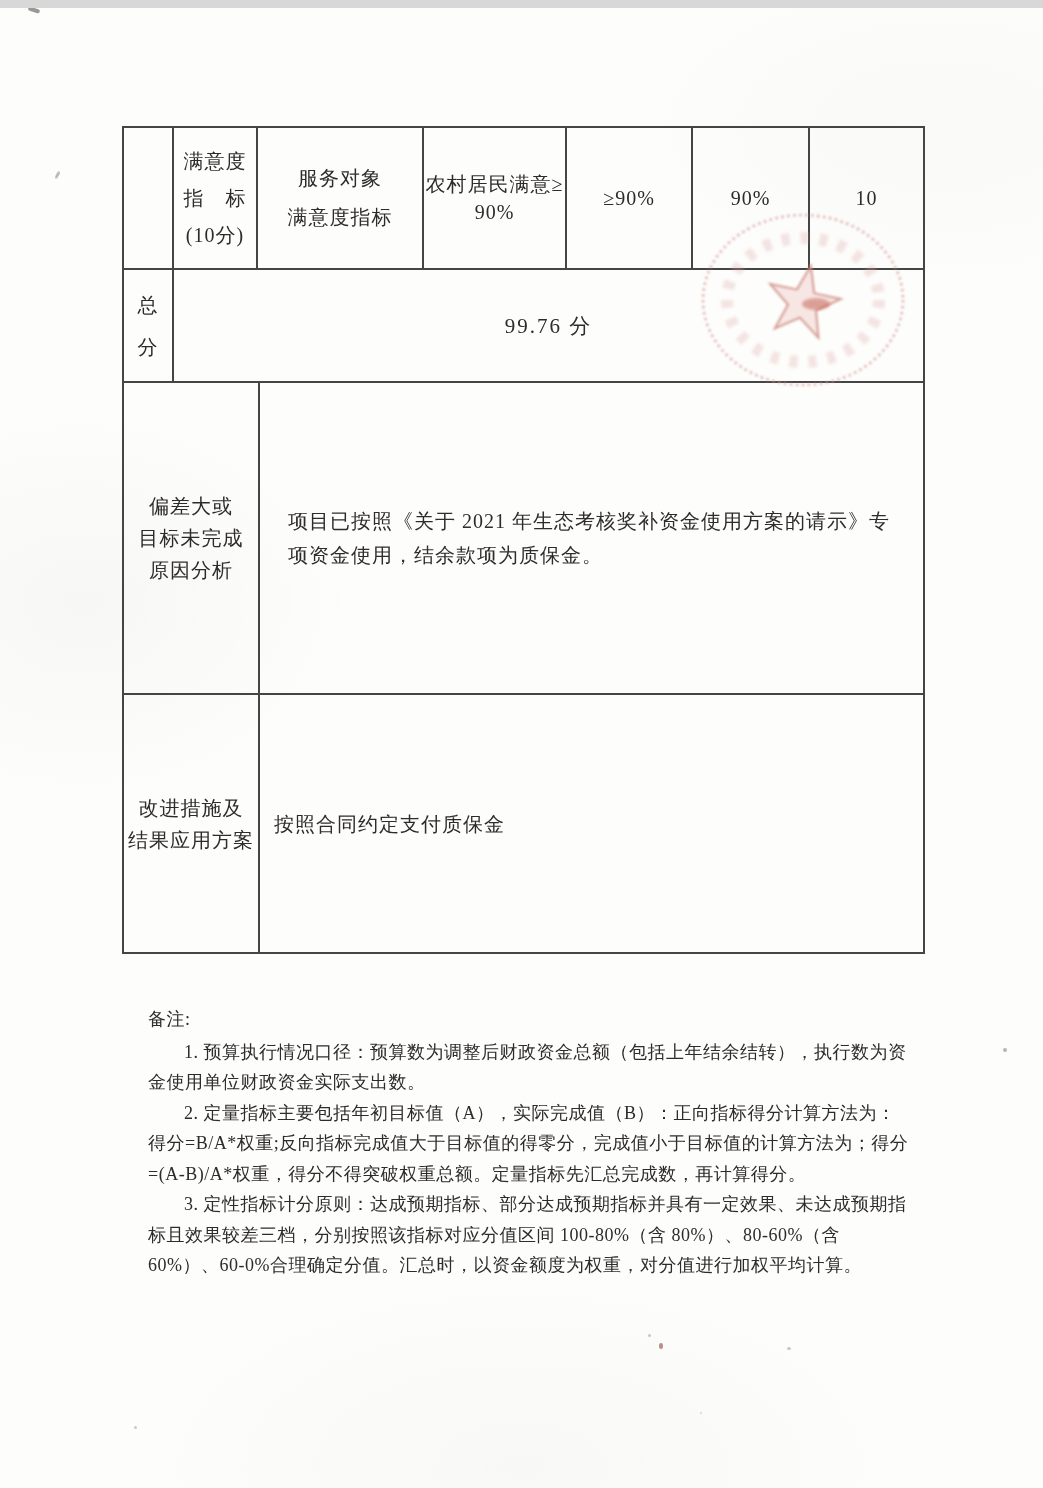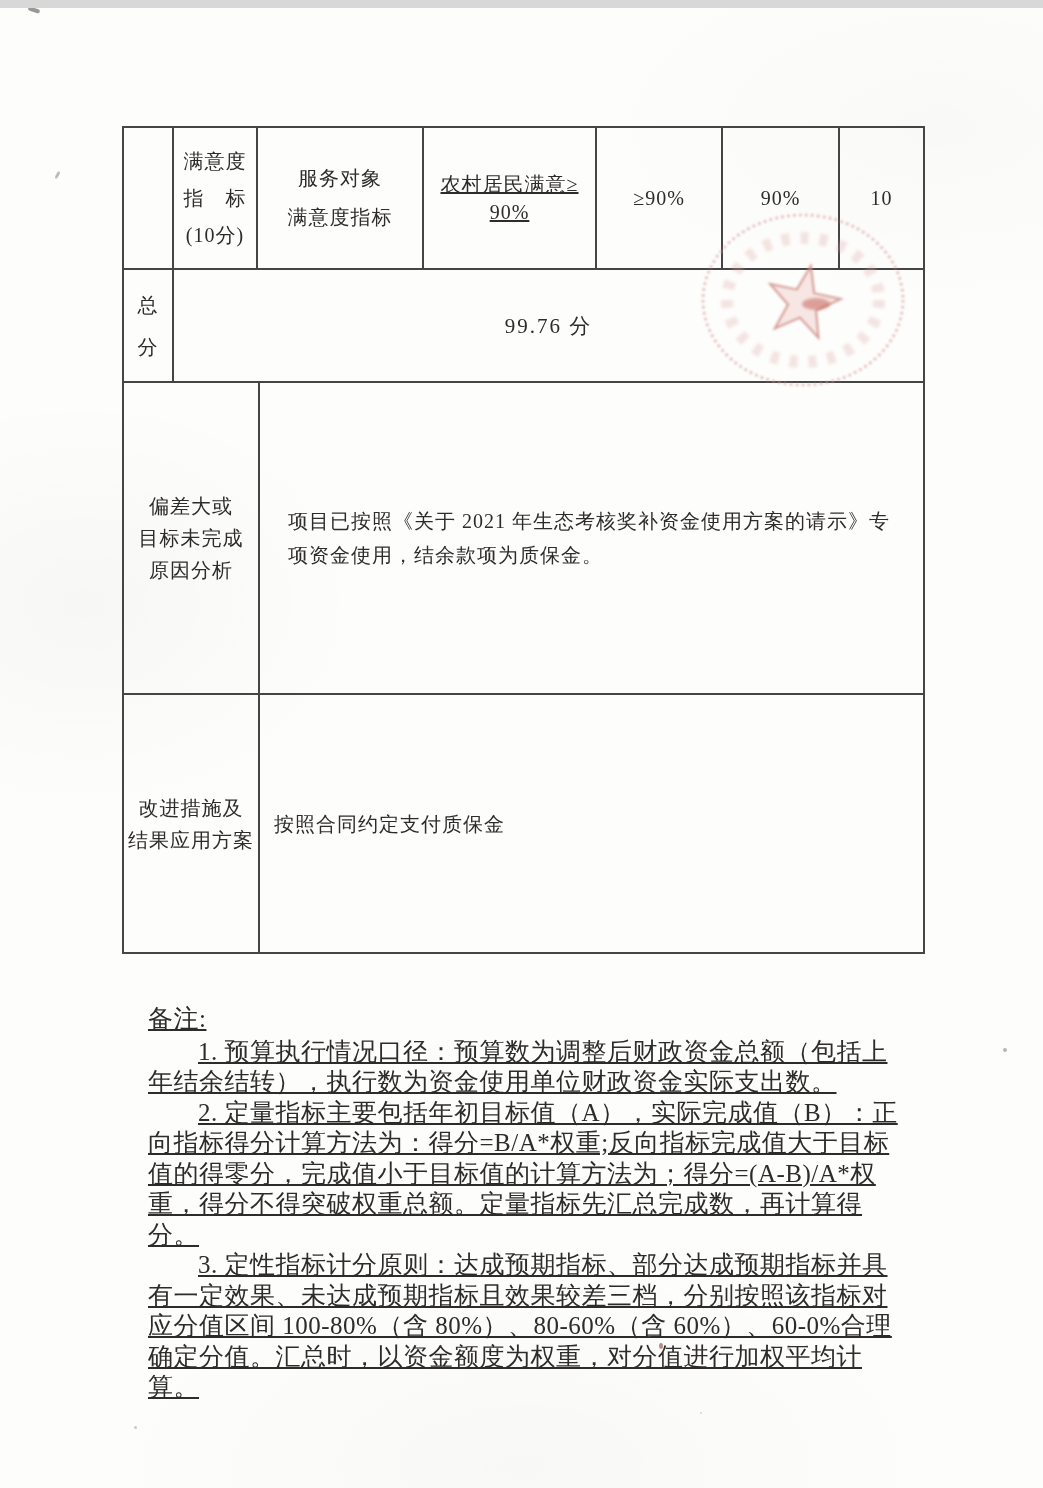--- a/index.html
+++ b/index.html
@@ -30,34 +30,34 @@
     text-align:center;font-size:20px;letter-spacing:1px;
   }
   .td:last-child{border-right:none;}
   .r1{height:142px;}
   .r2{height:113px;}
   .r3{height:312px;}
   .r4{height:257px;}
   .r1 .c0{width:50px;}
   .r1 .c1{width:84px;line-height:37px;}
   .r1 .c2{width:166px;line-height:39px;}
-  .r1 .c3{width:173px;line-height:28px;text-decoration:underline;}
+  .r1 .c3{width:143px;line-height:28px;}
   .r1 .c4{width:126px;}
   .r1 .c5{width:117px;}
   .r1 .c6{flex:1;}
   .r2 .c0{width:50px;line-height:42px;}
   .r2 .c1{flex:1;font-size:21px;letter-spacing:2px;}
   .r3 .c0,.r4 .c0{width:136px;line-height:32px;}
   .r3 .c1,.r4 .c1{
     flex:1;align-items:flex-start;text-align:left;
     padding:0 26px 0 14px;line-height:34px;justify-content:center;
   }
   .r3 .c1{padding-top:0;padding-left:28px;}
   
-  .notes{position:absolute;left:148px;top:996px;width:764px;font-size:25px;line-height:30.5px;letter-spacing:0.5px;text-decoration:underline;}
+  .notes{position:absolute;left:148px;top:996px;width:764px;font-size:18px;line-height:30.5px;letter-spacing:0.5px;}
   .notes .heading{margin:0 0 2px 0;}
   .notes p{margin:0;text-indent:2em;}
   
   .seal{position:absolute;left:698px;top:203px;width:212px;height:180px;pointer-events:none;}
   
   .speck{position:absolute;border-radius:50%;}
   .s1{left:28px;top:0px;width:12px;height:4px;background:rgba(70,70,70,.55);transform:rotate(18deg);border-radius:2px;}
   .s2{left:56px;top:163px;width:3px;height:8px;background:rgba(90,90,90,.4);transform:rotate(28deg);}
   .s3{left:1003px;top:1040px;width:4px;height:4px;background:rgba(110,110,110,.5);}
   .s4{left:659px;top:1335px;width:4px;height:6px;background:rgba(140,70,62,.6);}

